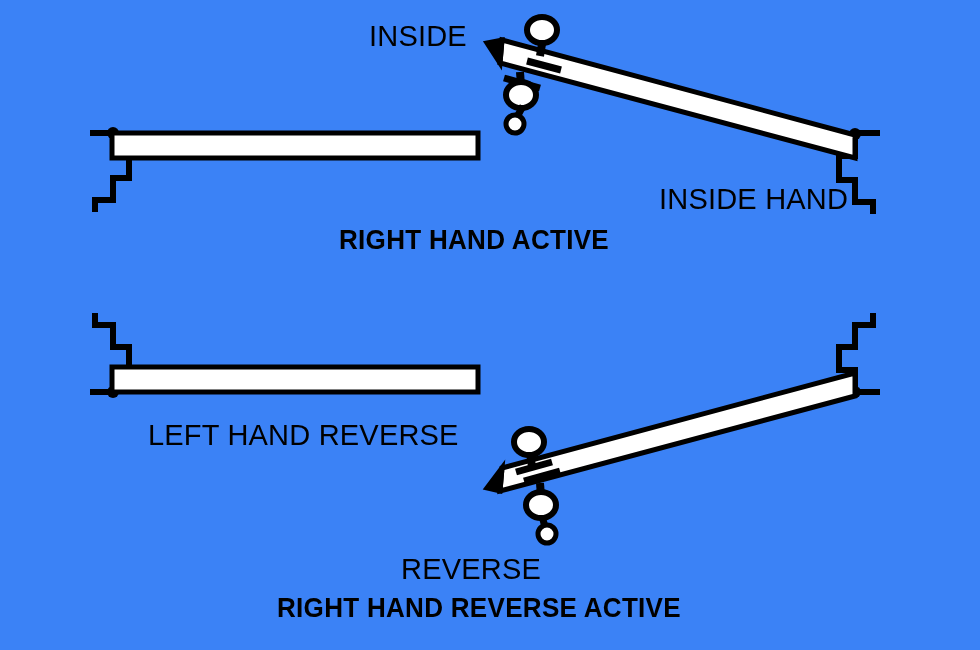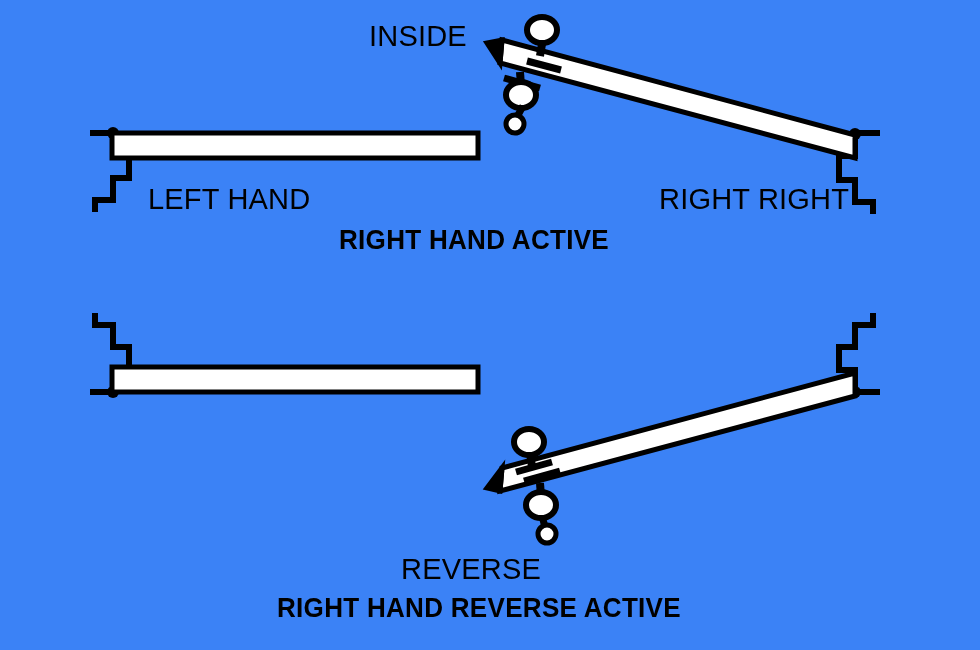--- a/index.html
+++ b/index.html
@@ -119,25 +119,25 @@
         <ellipse cx="541" cy="505" rx="15" ry="13" fill="#ffffff" stroke="#000" stroke-width="6"></ellipse>
 
         <path d="M 542 516 L 545 527" stroke="#000" stroke-width="7" fill="none"></path>
         <ellipse cx="547" cy="534" rx="9" ry="9" fill="#ffffff" stroke="#000" stroke-width="5"></ellipse>
       </g>
     </g>
   </svg>
 
   <div class="lbl lbl-regular" style="left:369px; top:22px;">INSIDE</div>
 
-  <div class="lbl lbl-regular" style="left:148px; top:185px;">LEFT HAND</div>
 
-  <div class="lbl lbl-regular" style="left:659px; top:185px;">RIGHT RIGHT</div>
+  <div class="lbl lbl-regular" style="left:659px; top:185px;">INSIDE HAND</div>
 
   <div class="lbl lbl-bold" style="left:339px; top:226px;">RIGHT HAND ACTIVE</div>
 
+  <div class="lbl lbl-regular" style="left:148px; top:421px;">LEFT HAND REVERSE</div>
 
 
   <div class="lbl lbl-regular" style="left:401px; top:555px;">REVERSE</div>
 
   <div class="lbl lbl-bold" style="left:277px; top:594px;">RIGHT HAND REVERSE ACTIVE</div>
 
 </div>
 
 </body></html>

